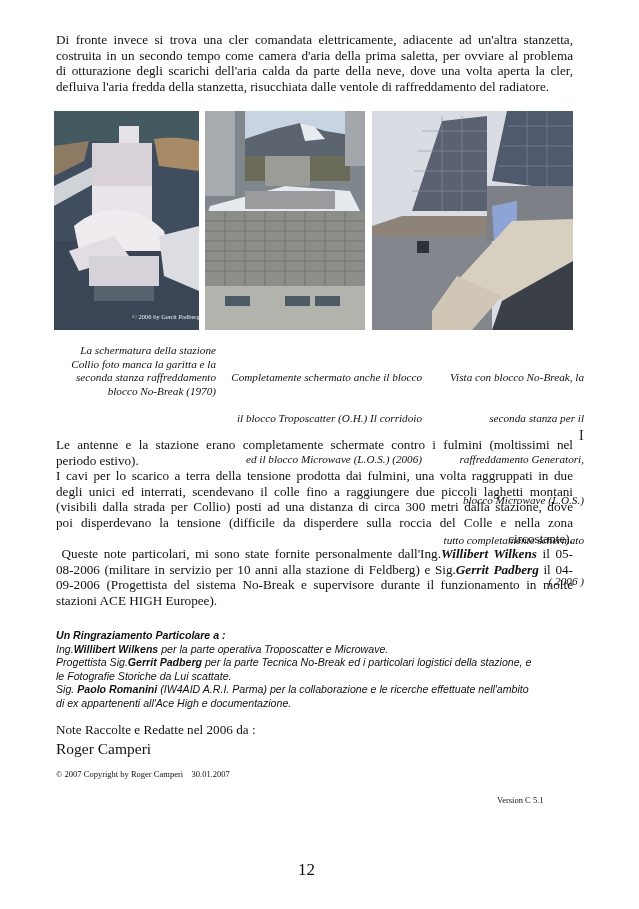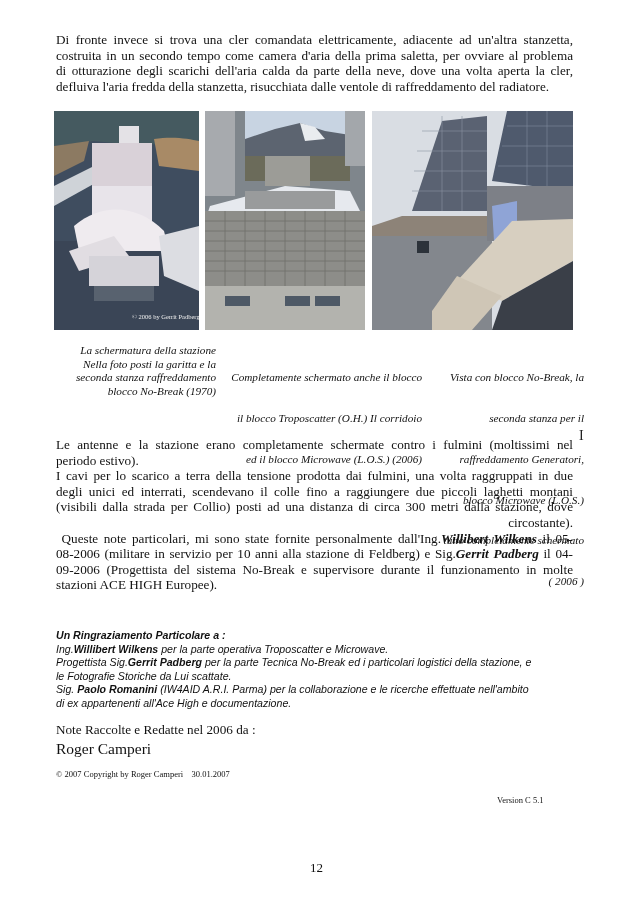--- a/index.html
+++ b/index.html
@@ -19,21 +19,21 @@
   #cap3 { left: 424px; width: 160px; }
   .cap-line { display: block; white-space: nowrap; }
   #p2 { top: 437px; }
   .para .line { display: block; }
   .ack { position: absolute; left: 56px; top: 629px; width: 530px; font-size: 10.6px; line-height: 13.6px; font-style: italic; }
   .ack b { font-weight: bold; }
   .notes { position: absolute; left: 56px; top: 722px; font-size: 13.2px; line-height: 16px; }
   .author { position: absolute; left: 56px; top: 740px; font-size: 15.5px; font-weight: normal; }
   .copyright { position: absolute; left: 56px; top: 769px; font-size: 8.5px; }
   .version { position: absolute; left: 463px; top: 795px; font-size: 8.5px; margin-left: 34px; }
-  .pagenum { position: absolute; left: 310px; top: 860px; font-size: 13px; }
+  .pagenum { position: absolute; left: 298px; top: 860px; font-size: 17px; }
   .cursor { position: absolute; left: 579px; top: 428px; font-size: 14px; color: #222; }
   .bi { font-style: italic; font-weight: bold; }
 </style>
 </head>
 <body>
 
 <div id="p1" class="para serif">
   <span class="line" style="text-align-last: justify;">Di fronte  invece si trova una cler comandata elettricamente, adiacente ad un'altra stanzetta,</span>
   <span class="line" style="text-align-last: justify;">costruita in un secondo tempo come camera d'aria della prima saletta, per ovviare al problema</span>
   <span class="line" style="text-align-last: justify;">di otturazione degli scarichi dell'aria calda da parte della neve, dove una volta aperta la cler,</span>
@@ -121,21 +121,21 @@
     <path d="M120 95 L145 90 L145 125 L122 130 Z" fill="#8fa4d6"></path>
     <path d="M85 170 L140 110 L201 108 V150 L130 190 Z" fill="#d7cfc0"></path>
     <path d="M60 200 L85 165 L130 185 L100 219 H60 Z" fill="#cfc6b6"></path>
     <path d="M130 190 L201 150 V219 H120 Z" fill="#3a3f48"></path>
     <rect x="45" y="130" width="12" height="12" fill="#2c323a"></rect>
   </svg>
 </div>
 
 <div id="cap1" class="caption">
   <span class="cap-line">La schermatura della stazione</span>
-  <span class="cap-line">Nella foto posti la garitta e la</span>
+  <span class="cap-line">Collio foto manca la garitta e la</span>
   <span class="cap-line">seconda stanza raffreddamento</span>
   <span class="cap-line">blocco No-Break (1970)</span>
 </div>
 <div id="cap2" class="caption" style="white-space:pre">
   <span class="cap-line">    Completamente schermato anche il blocco</span>
   <span class="cap-line">il blocco Troposcatter (O.H.) Il corridoio</span>
   <span class="cap-line"> ed il  blocco Microwave (L.O.S.) (2006)</span>
 </div>
 <div id="cap3" class="caption" style="white-space:pre">
   <span class="cap-line">Vista con blocco No-Break, la</span>
@@ -147,20 +147,21 @@
 </div>
 
 <div class="cursor serif">I</div>
 
 <div id="p2" class="para serif">
   <span class="line" style="text-align-last: justify;">Le antenne e la stazione erano completamente schermate contro i fulmini (moltissimi nel</span>
   <span class="line" style="text-align:left">periodo estivo).</span>
   <span class="line" style="text-align-last: justify;">I cavi per lo scarico a terra della tensione prodotta dai fulmini, una volta raggruppati in due</span>
   <span class="line" style="text-align-last: justify;">degli unici ed interrati,  scendevano il colle fino a raggiungere due piccoli laghetti montani</span>
   <span class="line" style="text-align-last: justify;">(visibili dalla strada per Collio) posti ad una distanza di circa 300 metri dalla stazione, dove</span>
+  <span class="line" style="text-align-last: justify;">poi disperdevano la tensione (difficile da disperdere sulla roccia del Colle e nella zona</span>
   <span class="line" style="text-align:right">circostante).</span>
   <span class="line" style="white-space: pre; text-align-last: justify;"><span> Queste note particolari, mi sono state fornite personalmente dall'Ing.</span><span class="bi">Willibert Wilkens</span><span> il 05-</span></span>
   <span class="line" style="white-space: pre; text-align-last: justify;"><span>08-2006 (militare in servizio per 10 anni alla stazione di Feldberg) e Sig.</span><span class="bi">Gerrit Padberg</span><span> il 04-</span></span>
   <span class="line" style="text-align-last: justify;">09-2006 (Progettista del sistema No-Break e supervisore durante il funzionamento in molte</span>
   <span class="line" style="text-align:left">stazioni ACE HIGH Europee).</span>
 </div>
 
 <div class="ack sans">
   <div><b>Un Ringraziamento Particolare a :</b></div>
   <div><span>Ing.</span><b>Willibert Wilkens</b><span> per la parte operativa Troposcatter e Microwave.</span></div>

